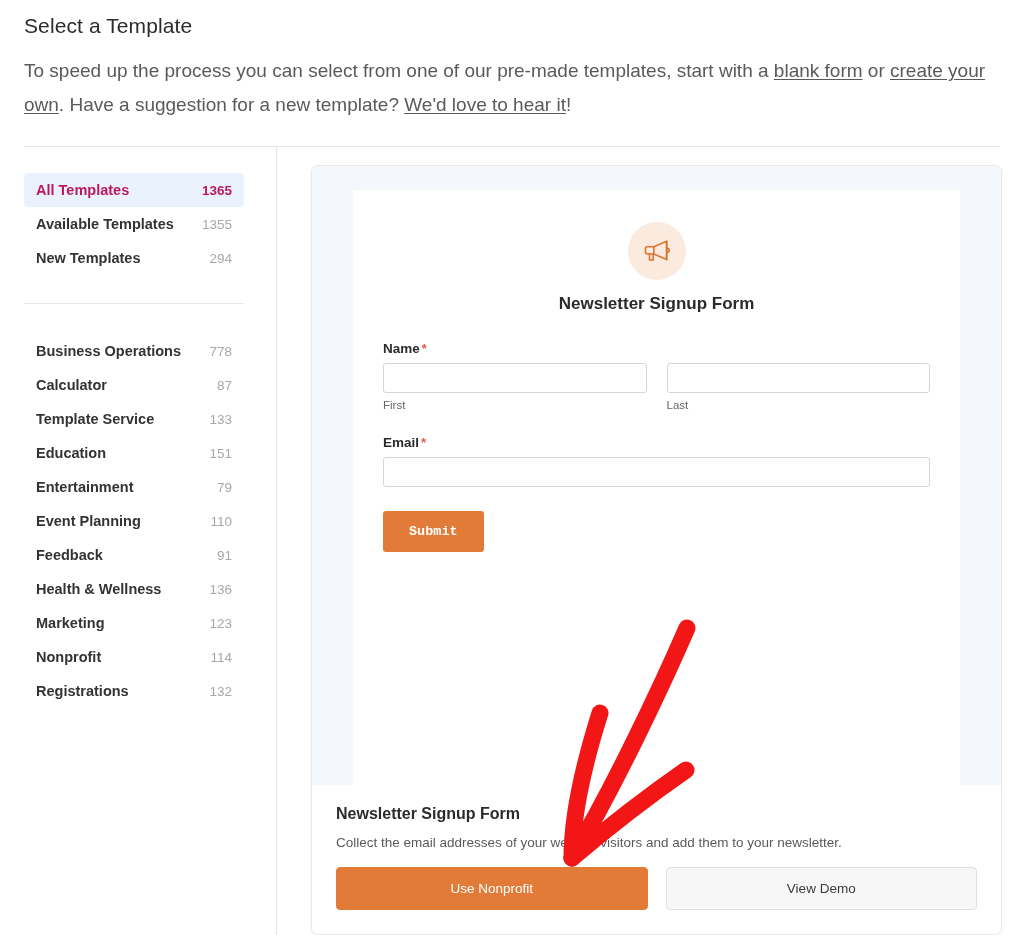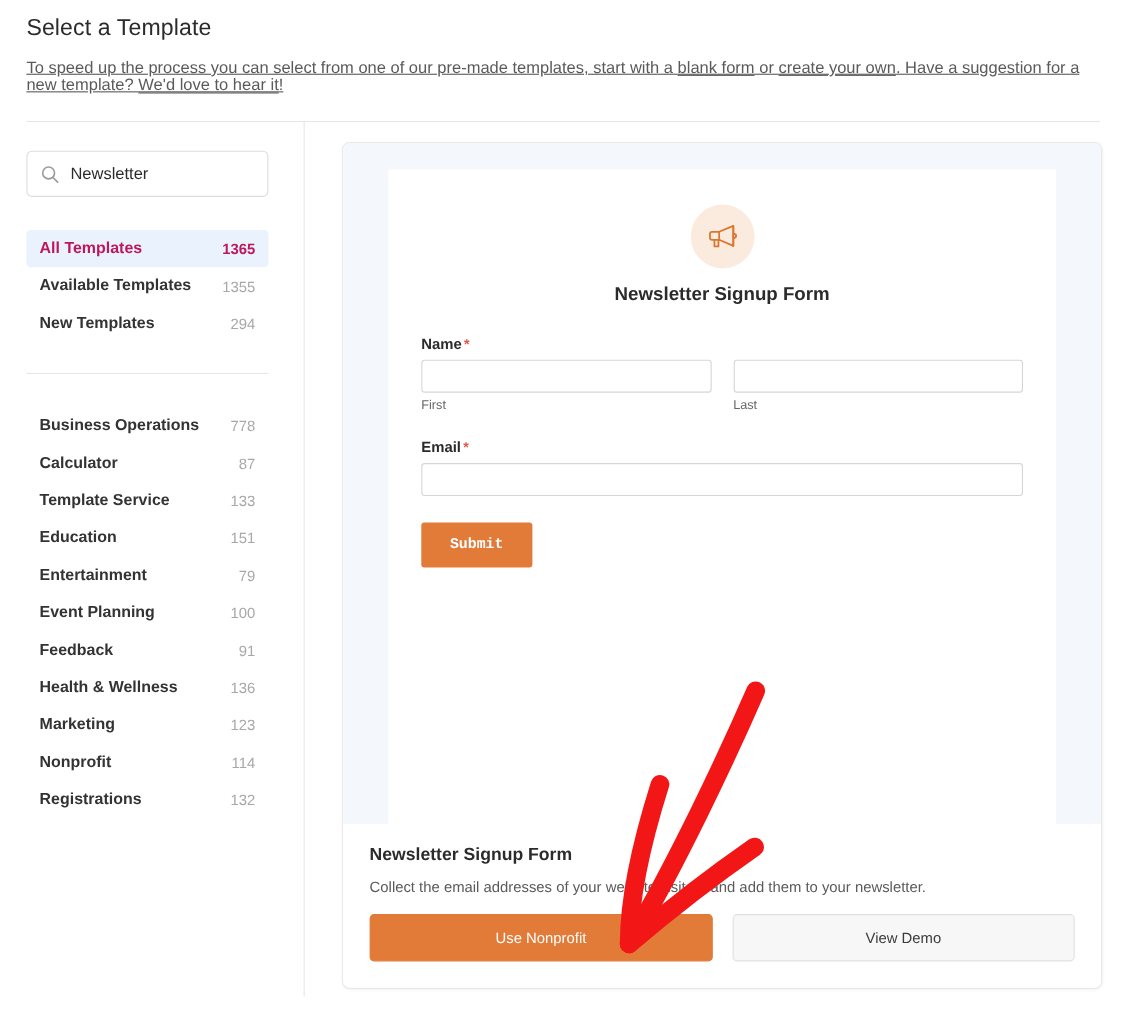--- a/index.html
+++ b/index.html
@@ -19,25 +19,24 @@
 
   #page-title {
     font-size: 21px;
     font-weight: 400;
     color: #2b2b2b;
     letter-spacing: 0.1px;
     margin-bottom: 16px;
   }
 
   #page-subtitle {
-    font-size: 15px;
-    line-height: 16px;
+    font-size: 19px;
+    line-height: 34px;
     color: #5a5a5a;
     max-width: 975px;
-    text-decoration: underline;
   }
 
   #page-subtitle a {
     color: #5a5a5a;
     text-decoration: underline;
     text-underline-offset: 2px;
   }
 
   #header-rule {
     margin: 24px 24px 0 24px;
@@ -266,29 +265,20 @@
 <div id="page-header">
   <h1 id="page-title">Select a Template</h1>
   <p id="page-subtitle"><span>To speed up the process you can select from one of our pre-made templates, start with a </span><a href="#">blank form</a><span> or </span><a href="#">create your own</a><span>. Have a suggestion for a new template? </span><a href="#">We'd love to hear it</a><span>!</span></p>
 </div>
 <hr id="header-rule">
 
 <div id="body-wrap">
 
   <aside id="sidebar">
 
-    <div id="search-box">
-      <span>
-        <svg width="17" height="17" viewBox="0 0 17 17" fill="none">
-          <circle cx="7.2" cy="7.2" r="5.4" stroke="#9b9b9b" stroke-width="1.5"></circle>
-          <line x1="11.2" y1="11.4" x2="15.4" y2="15.6" stroke="#9b9b9b" stroke-width="1.5" stroke-linecap="round"></line>
-        </svg>
-      </span>
-      <span id="search-input-text">Newsletter</span>
-    </div>
 
     <div class="nav-group">
       <div class="nav-item active">
         <span class="nav-label">All Templates</span>
         <span class="nav-count">1365</span>
       </div>
       <div class="nav-item">
         <span class="nav-label">Available Templates</span>
         <span class="nav-count">1355</span>
       </div>
@@ -316,21 +306,21 @@
       <div class="cat-item">
         <span class="nav-label">Education</span>
         <span class="nav-count">151</span>
       </div>
       <div class="cat-item">
         <span class="nav-label">Entertainment</span>
         <span class="nav-count">79</span>
       </div>
       <div class="cat-item">
         <span class="nav-label">Event Planning</span>
-        <span class="nav-count">100</span>
+        <span class="nav-count">110</span>
       </div>
       <div class="cat-item">
         <span class="nav-label">Feedback</span>
         <span class="nav-count">91</span>
       </div>
       <div class="cat-item">
         <span class="nav-label">Health &amp; Wellness</span>
         <span class="nav-count">136</span>
       </div>
       <div class="cat-item">

